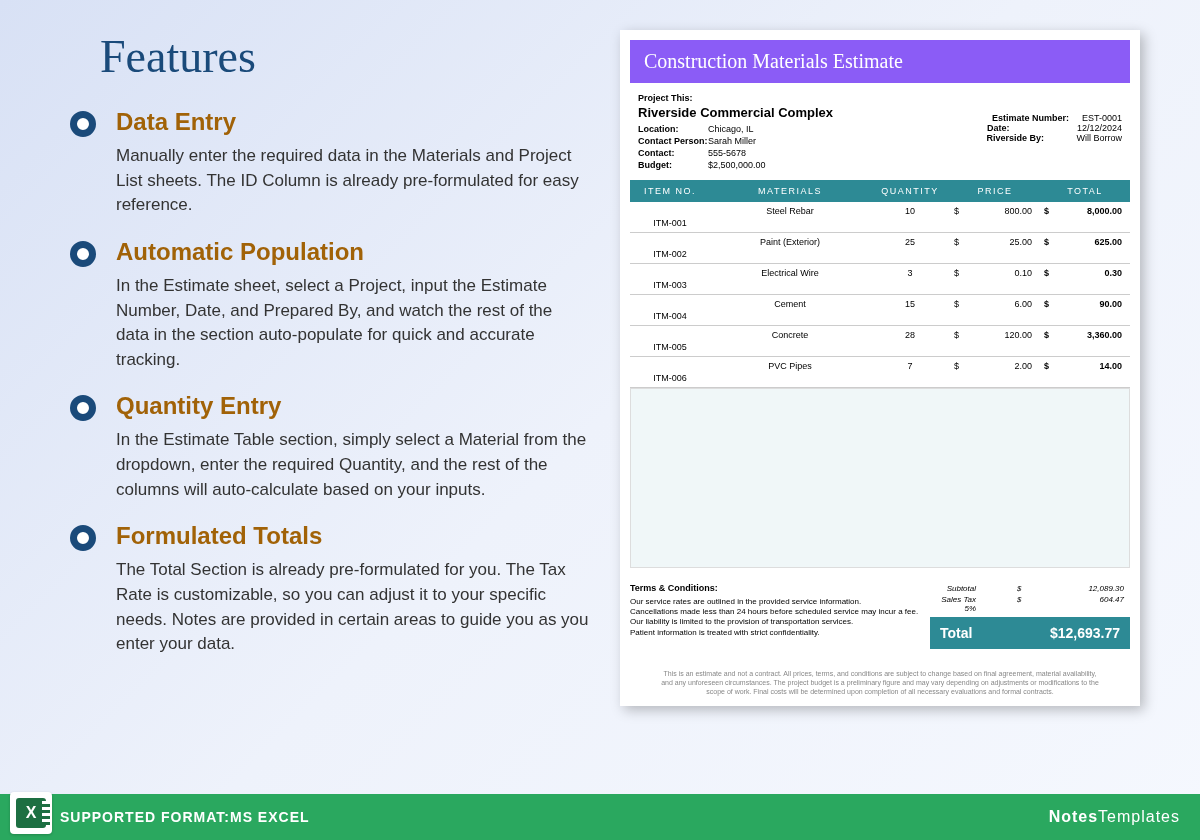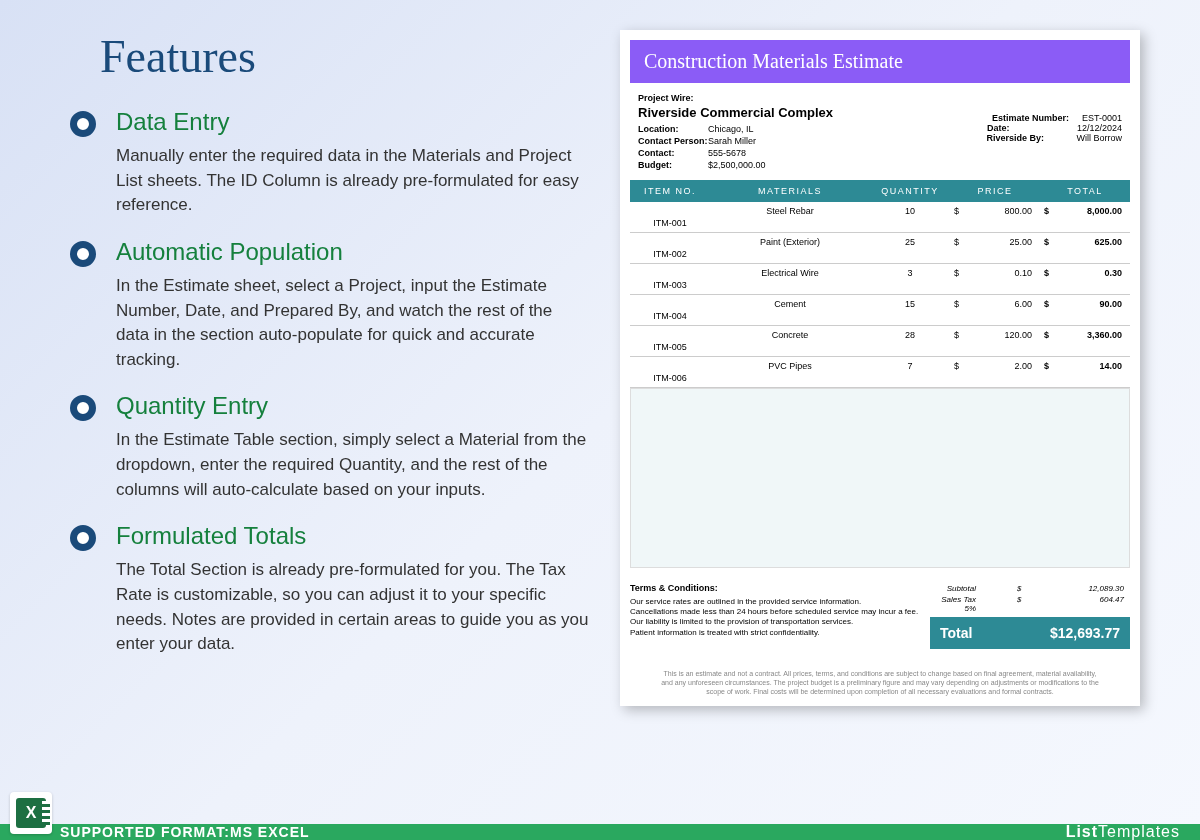--- a/index.html
+++ b/index.html
@@ -38,22 +38,22 @@
   border-radius: 50%;
   border: 7px solid #1a4a7a;
   background: #fff;
   flex-shrink: 0;
   margin-right: 20px;
   margin-top: 3px;
 }
 .feature-text { flex: 1; }
 .feature-title {
   font-size: 24px;
-  font-weight: normal;
-  color: #15803d;
+  font-weight: bold;
+  color: #a16207;
   margin-bottom: 8px;
 }
 .feature-body {
   font-size: 17px;
   color: #333;
   line-height: 1.45;
 }
 .right-col {
   width: 530px;
   position: relative;
@@ -143,21 +143,21 @@
   text-align: center;
   margin-top: 20px;
   padding: 0 30px;
   line-height: 1.3;
 }
 .footer-bar {
   position: absolute;
   bottom: 0;
   left: 0;
   right: 0;
-  height: 16px;
+  height: 46px;
   background: #2aa85f;
   display: flex;
   align-items: center;
   padding: 0 20px 0 60px;
   color: #fff;
   font-size: 14px;
   letter-spacing: 1px;
 }
 .footer-label { font-weight: 600; }
 .footer-format { font-weight: 700; }
@@ -241,21 +241,21 @@
     </div>
   </div>
 
   <div class="right-col">
     <div class="doc-card">
       <div class="doc-header">Construction Materials Estimate</div>
 
       <div class="doc-meta">
         <div class="meta-left">
           <div class="meta-row">
-              <span class="meta-label">Project Wire:</span>
+              <span class="meta-label">Project This:</span>
             </div>
           <div class="project-name-val">Riverside Commercial Complex</div>
           <div class="meta-row">
               <span class="meta-label">Location:</span>
               <span>Chicago, IL</span>
             </div>
           <div class="meta-row">
               <span class="meta-label">Contact Person:</span>
               <span>Sarah Miller</span>
             </div>
@@ -362,15 +362,15 @@
 </div>
 
 <div class="excel-icon">
   <div class="excel-icon-inner">X</div>
 </div>
 
 <div class="footer-bar">
   <span class="footer-label">SUPPORTED FORMAT: </span>
   <span class="footer-format">MS EXCEL</span>
   <span class="footer-brand">
-    <span class="b1">List</span><span class="b2">Templates</span>
+    <span class="b1">Notes</span><span class="b2">Templates</span>
   </span>
 </div>
 
 </body></html>

